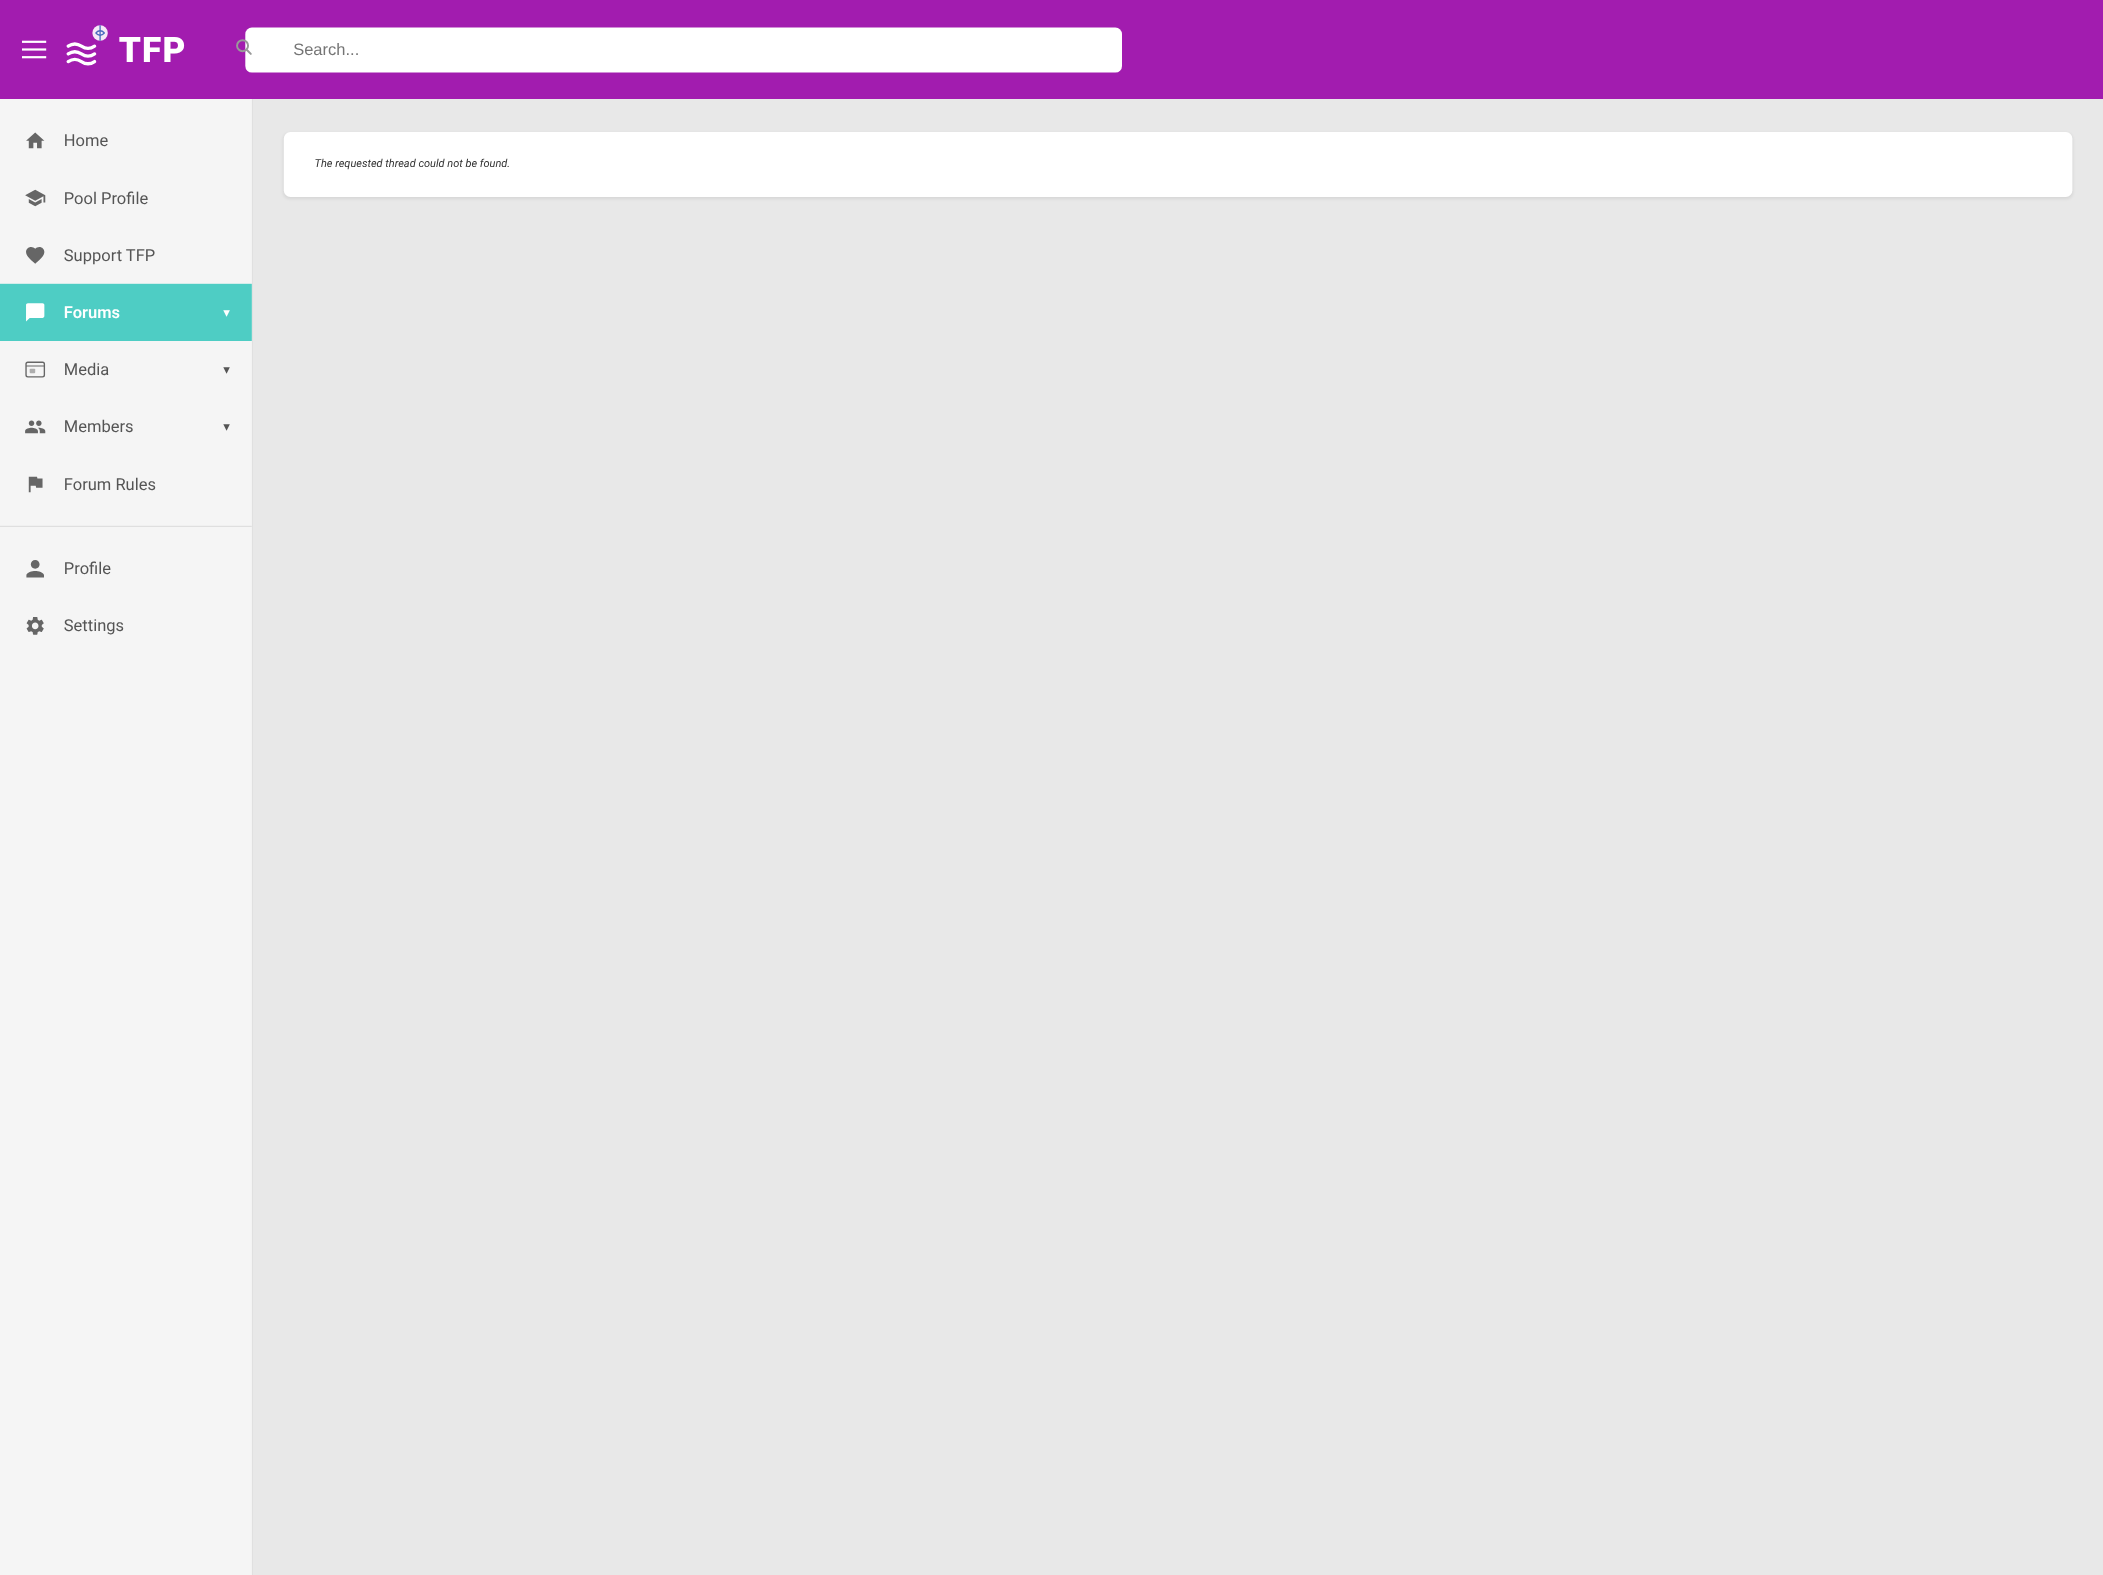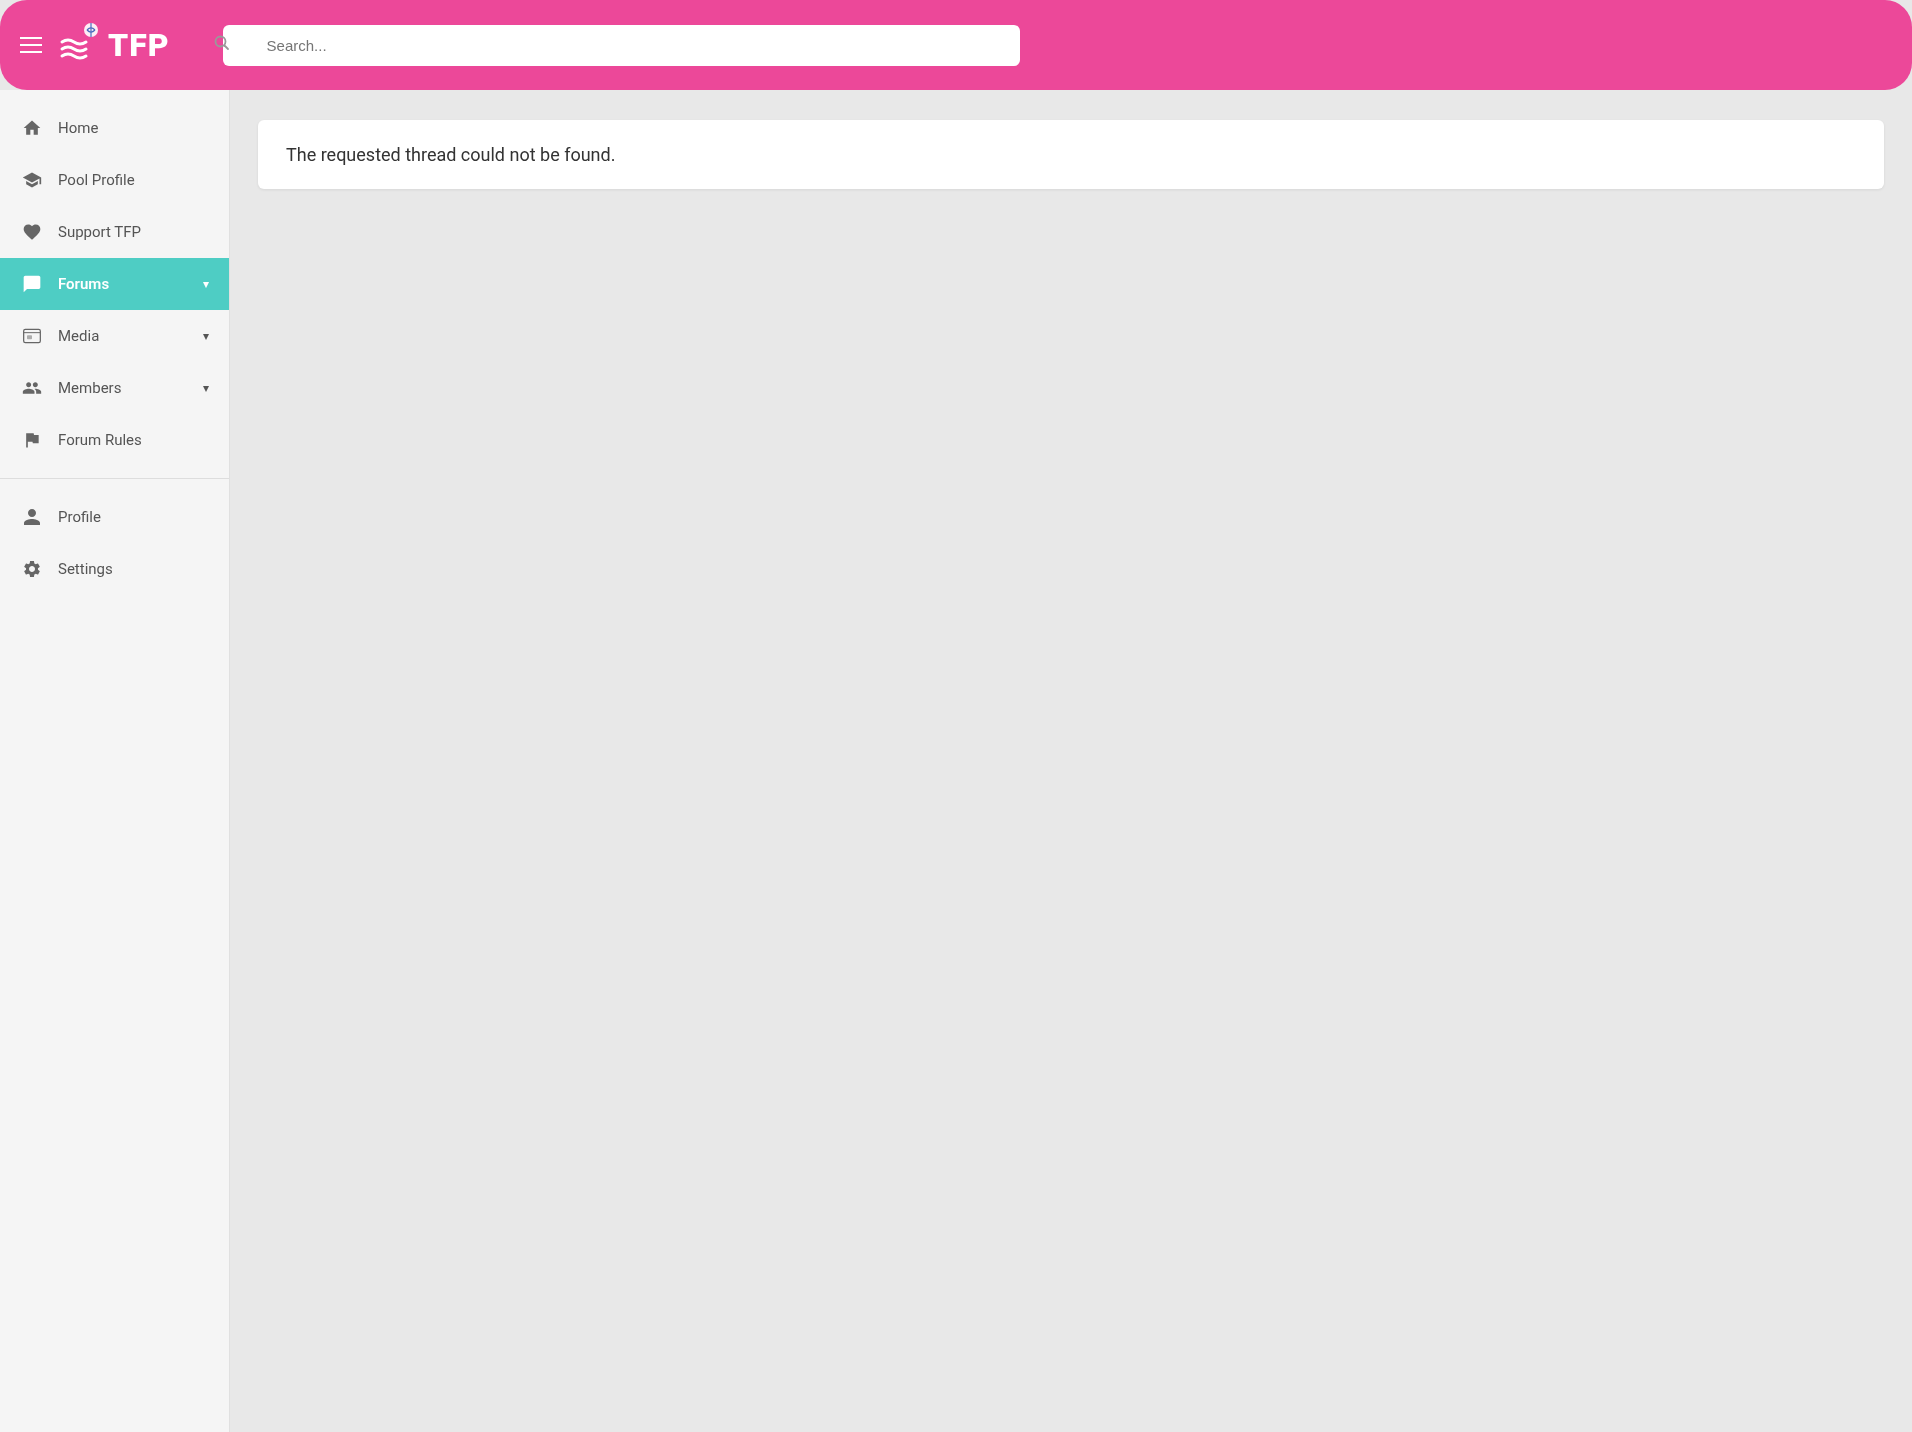--- a/index.html
+++ b/index.html
@@ -1,26 +1,25 @@
 <!DOCTYPE html>
 <html><head>
   <meta charset="utf-8">
   <style>
     * { margin: 0; padding: 0; box-sizing: border-box; }
     body { font-family: -apple-system, BlinkMacSystemFont, 'Segoe UI', Roboto, sans-serif; background: #e8e8e8; display: flex; flex-direction: column; height: 100vh; }
 
     
     .header {
-      background: #ec4899;
+      background: #a21caf;
       display: flex;
       align-items: center;
       padding: 0 20px;
       height: 90px;
       flex-shrink: 0;
-      border-radius: 27px;
     }
     .hamburger-btn {
       color: white;
       font-size: 22px;
       background: none;
       border: none;
       cursor: pointer;
       margin-right: 16px;
       display: flex;
       flex-direction: column;
@@ -145,23 +144,24 @@
     .error-heading {
       font-size: 22px;
       font-weight: 800;
       color: #222;
       margin-bottom: 24px;
     }
     .error-card {
       background: white;
       border-radius: 6px;
       padding: 24px 28px;
-      font-size: 18px;
+      font-size: 10px;
       color: #333;
       box-shadow: 0 1px 3px rgba(0,0,0,0.08);
+      font-style: italic;
     }
 
     
     .icon-svg {
       width: 20px;
       height: 20px;
       fill: #666;
     }
     .nav-item.active .icon-svg {
       fill: white;

